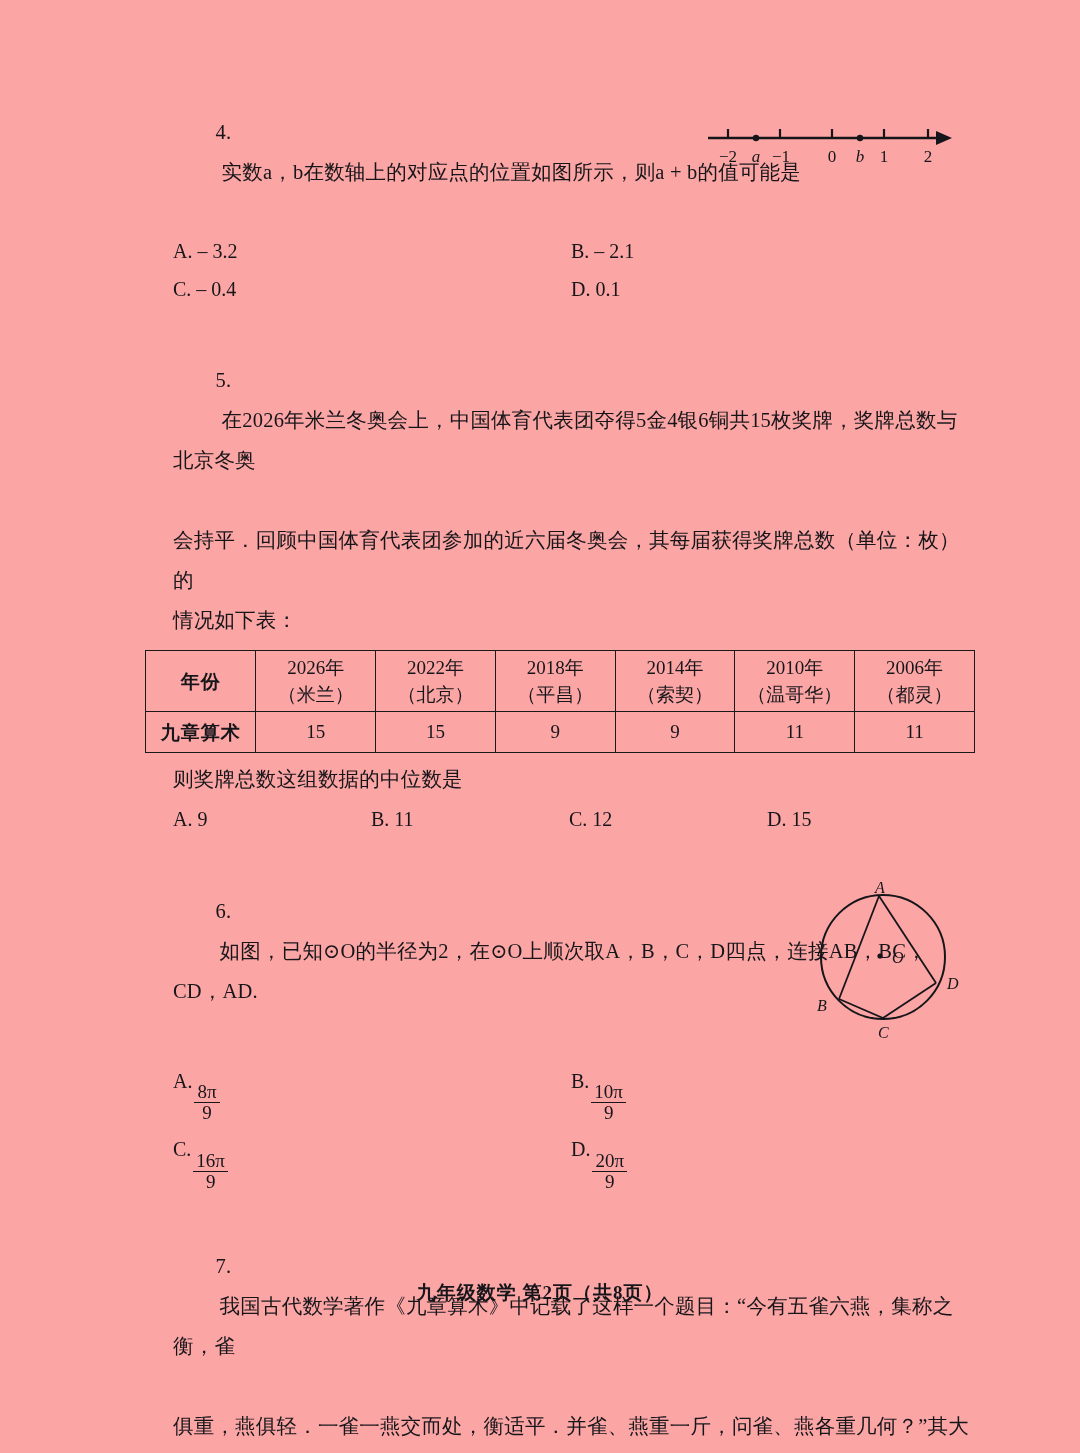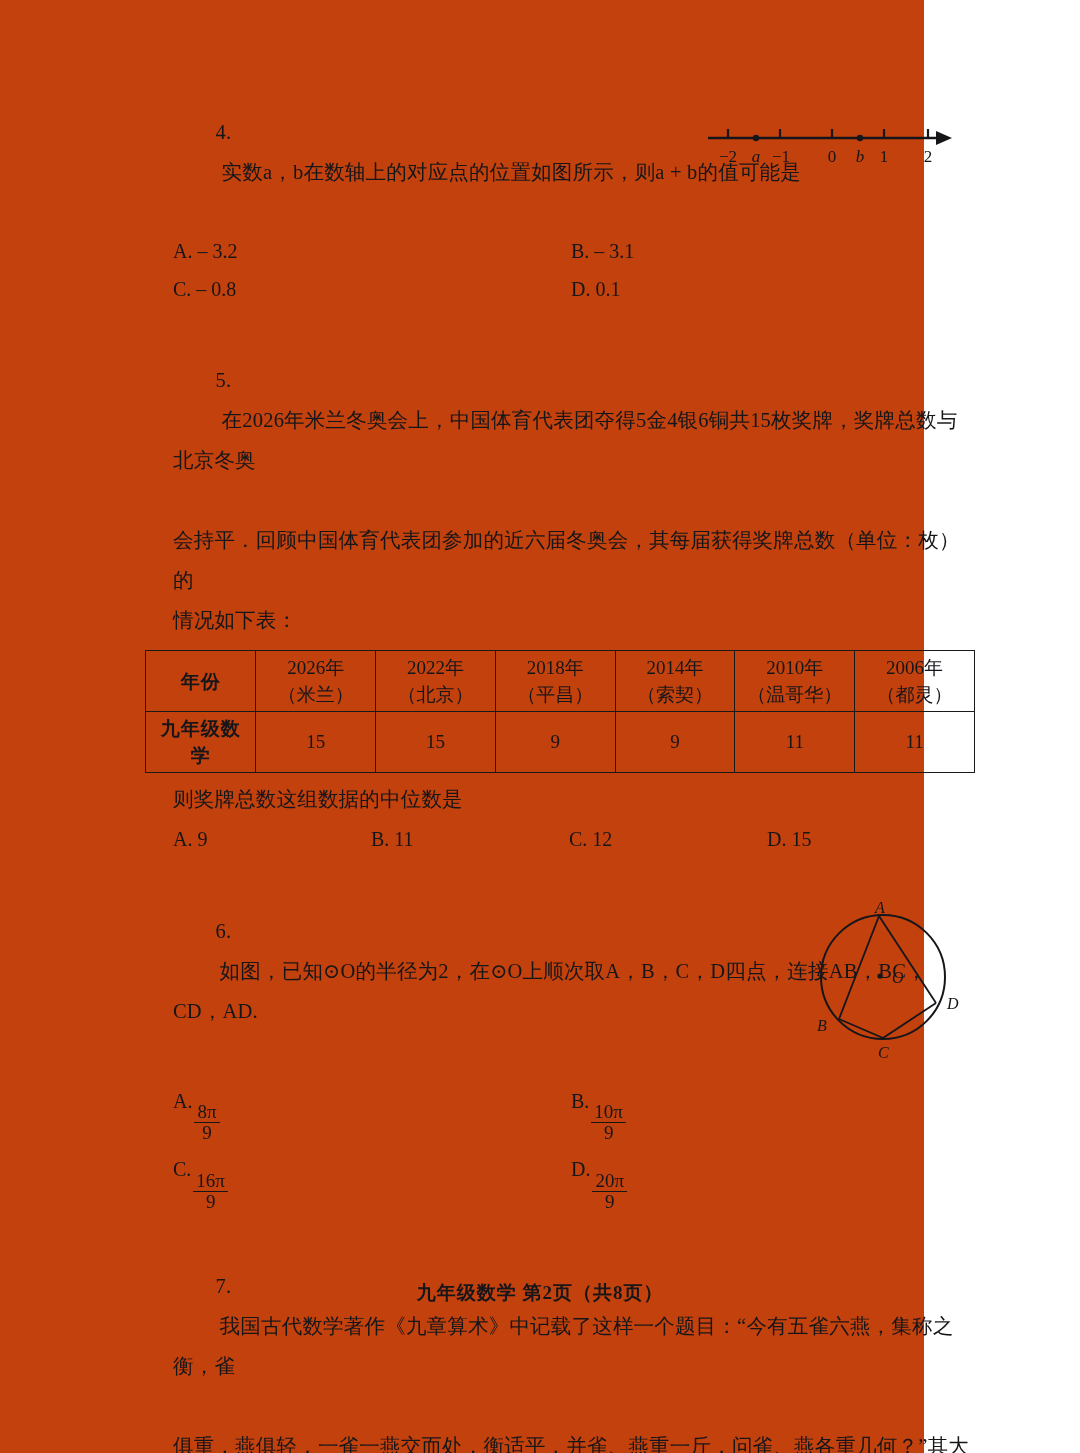--- a/index.html
+++ b/index.html
@@ -11,23 +11,23 @@
     width: 1080px;
     height: 1453px;
     position: relative;
     font-family: "Liberation Serif", "DejaVu Serif", serif;
     color: #16161a;
     overflow: hidden;
   }
   .page {
     position: absolute;
     left: 0; top: 0;
-    width: 924px;
+    width: 1080px;
     height: 1453px;
-    background: #c2410c;
+    background: #fca5a5;
     text-decoration: underline;
   }
   .content {
     position: absolute;
     left: 145px;
     top: 72px;
     width: 830px;
   }
 
   
@@ -138,24 +138,24 @@
   <div class="content">
 
     <div class="q">
       <div class="q-line q-body">
         <span>4.</span>
         <span style="margin-left:6px">实数a，b在数轴上的对应点的位置如图所示，则a + b的值可能是</span>
       </div>
       <div class="opts">
         <div class="opt-row">
           <span class="opt opt-a"><span>A.</span>&nbsp;<span>– 3.2</span></span>
-          <span class="opt opt-b"><span>B.</span>&nbsp;<span>– 3.1</span></span>
+          <span class="opt opt-b"><span>B.</span>&nbsp;<span>– 2.1</span></span>
         </div>
         <div class="opt-row">
-          <span class="opt opt-a"><span>C.</span>&nbsp;<span>– 0.8</span></span>
+          <span class="opt opt-a"><span>C.</span>&nbsp;<span>– 0.4</span></span>
           <span class="opt opt-b"><span>D.</span>&nbsp;<span>0.1</span></span>
         </div>
       </div>
 
       <div class="fig" style="left:555px; top:48px;">
         <svg width="260" height="56" viewBox="0 0 260 56">
           <line x1="8" y1="18" x2="236" y2="18" stroke="#16161a" stroke-width="2.4"></line>
           <polygon points="236,11 252,18 236,25" fill="#16161a"></polygon>
           <line x1="28" y1="9" x2="28" y2="18" stroke="#16161a" stroke-width="2.2"></line>
           <line x1="80" y1="9" x2="80" y2="18" stroke="#16161a" stroke-width="2.2"></line>
@@ -207,21 +207,21 @@
             <td class="yr">
                   <span class="yr-l1">2010年</span>
                   <span class="yr-l2">（温哥华）</span>
                 </td>
             <td class="yr">
                   <span class="yr-l1">2006年</span>
                   <span class="yr-l2">（都灵）</span>
                 </td>
           </tr>
           <tr>
-            <td class="head-label">九年级数学</td>
+            <td class="head-label">九章算术</td>
             <td class="num">15</td>
             <td class="num">15</td>
             <td class="num">9</td>
             <td class="num">9</td>
             <td class="num">11</td>
             <td class="num">11</td>
           </tr>
         </tbody>
           </table>
       </div>

